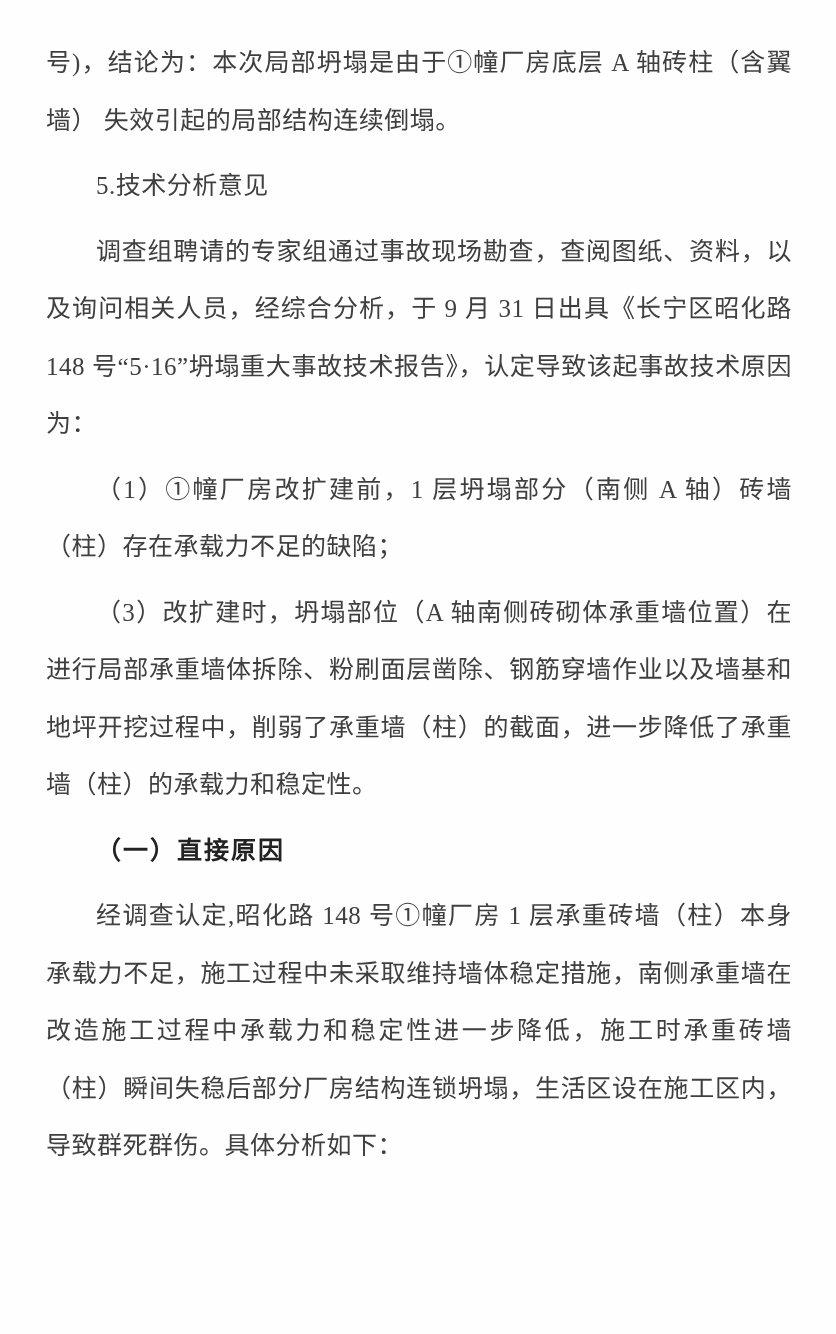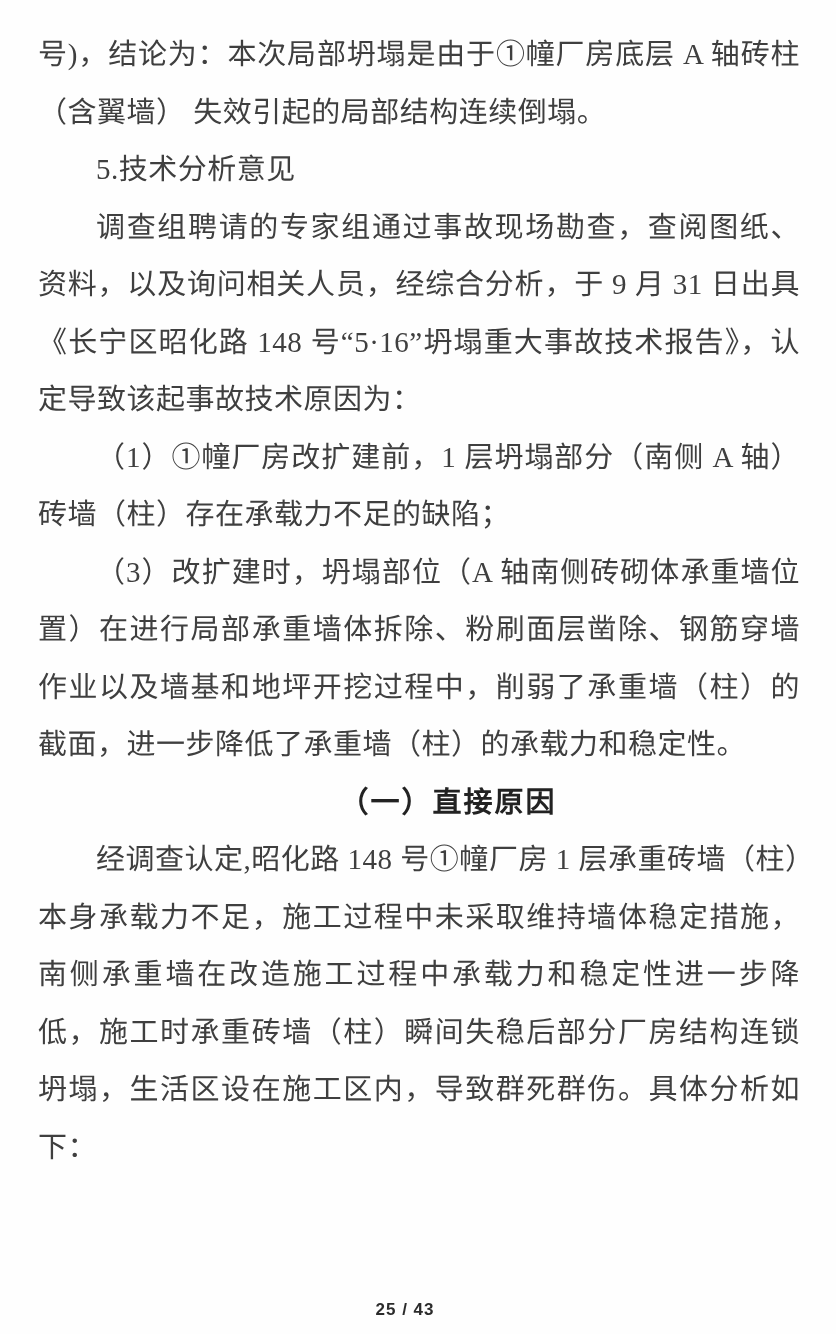--- a/index.html
+++ b/index.html
@@ -15,43 +15,43 @@
     overflow: hidden;
     box-sizing: border-box;
   }
   .content {
     position: absolute;
     left: 38px;
     top: 26px;
     width: 762px;
   }
   .content p {
-    margin: 0;
+    margin: 8px;
     font-family: "Liberation Serif", "DejaVu Serif", serif;
-    font-size: 29px;
+    font-size: 25px;
     line-height: 57.5px;
     letter-spacing: 0.5px;
     color: #3f3f3f;
     text-align: justify;
     text-justify: inter-ideograph;
   }
   .content p.indent {
     text-indent: 2em;
   }
   .content p.heading1 {
     font-family: "Liberation Sans", "DejaVu Sans", sans-serif;
     font-weight: bold;
     color: #1c1c1c;
     text-align: left;
     letter-spacing: 2px;
   }
   .content p.heading2 {
     font-weight: bold;
     color: #222222;
-    text-align: center;
+    text-align: left;
     letter-spacing: 2px;
   }
   .footer {
     position: absolute;
     left: 0;
     right: 26px;
     bottom: 14px;
     text-align: center;
     font-family: "Liberation Sans", "DejaVu Sans", sans-serif;
     font-size: 17px;
@@ -66,14 +66,13 @@
 <div class="page">
   <main class="content">
       <p class="body">号)，结论为：本次局部坍塌是由于①幢厂房底层 A 轴砖柱（含翼墙） 失效引起的局部结构连续倒塌。</p>
       <p class="body indent">5.技术分析意见</p>
       <p class="body indent">调查组聘请的专家组通过事故现场勘查，查阅图纸、资料，以及询问相关人员，经综合分析，于 9 月 31 日出具《长宁区昭化路 148 号“5·16”坍塌重大事故技术报告》，认定导致该起事故技术原因为：</p>
       <p class="body indent">（1）①幢厂房改扩建前，1 层坍塌部分（南侧 A 轴）砖墙（柱）存在承载力不足的缺陷；</p>
       <p class="body indent">（3）改扩建时，坍塌部位（A 轴南侧砖砌体承重墙位置）在进行局部承重墙体拆除、粉刷面层凿除、钢筋穿墙作业以及墙基和地坪开挖过程中，削弱了承重墙（柱）的截面，进一步降低了承重墙（柱）的承载力和稳定性。</p>
       <p class="heading2 indent">（一）直接原因</p>
       <p class="body indent">经调查认定,昭化路 148 号①幢厂房 1 层承重砖墙（柱）本身承载力不足，施工过程中未采取维持墙体稳定措施，南侧承重墙在改造施工过程中承载力和稳定性进一步降低，施工时承重砖墙（柱）瞬间失稳后部分厂房结构连锁坍塌，生活区设在施工区内，导致群死群伤。具体分析如下：</p>
     </main>
-  <div class="footer">25 / 43</div>
 </div>
 
 </body></html>

